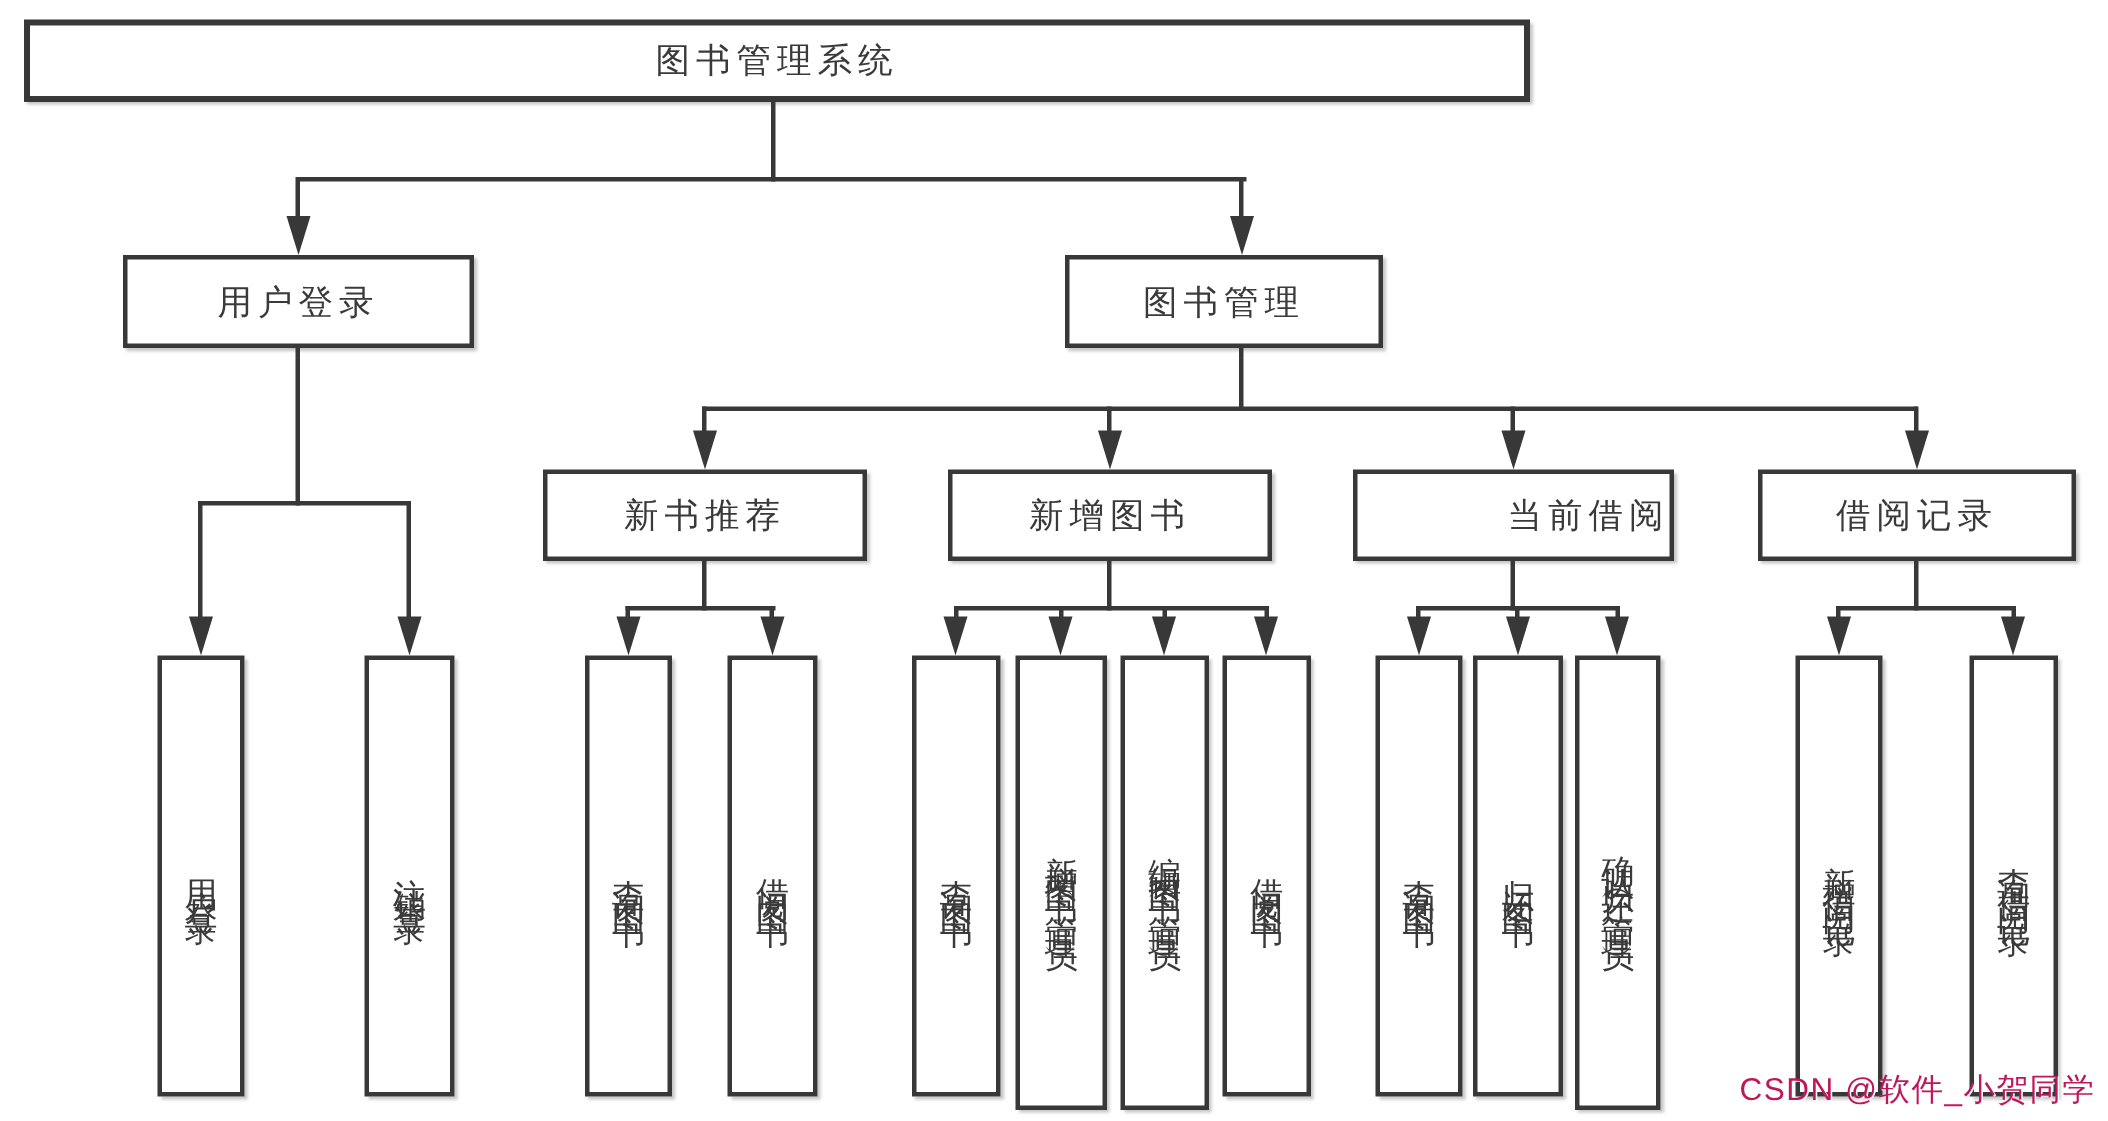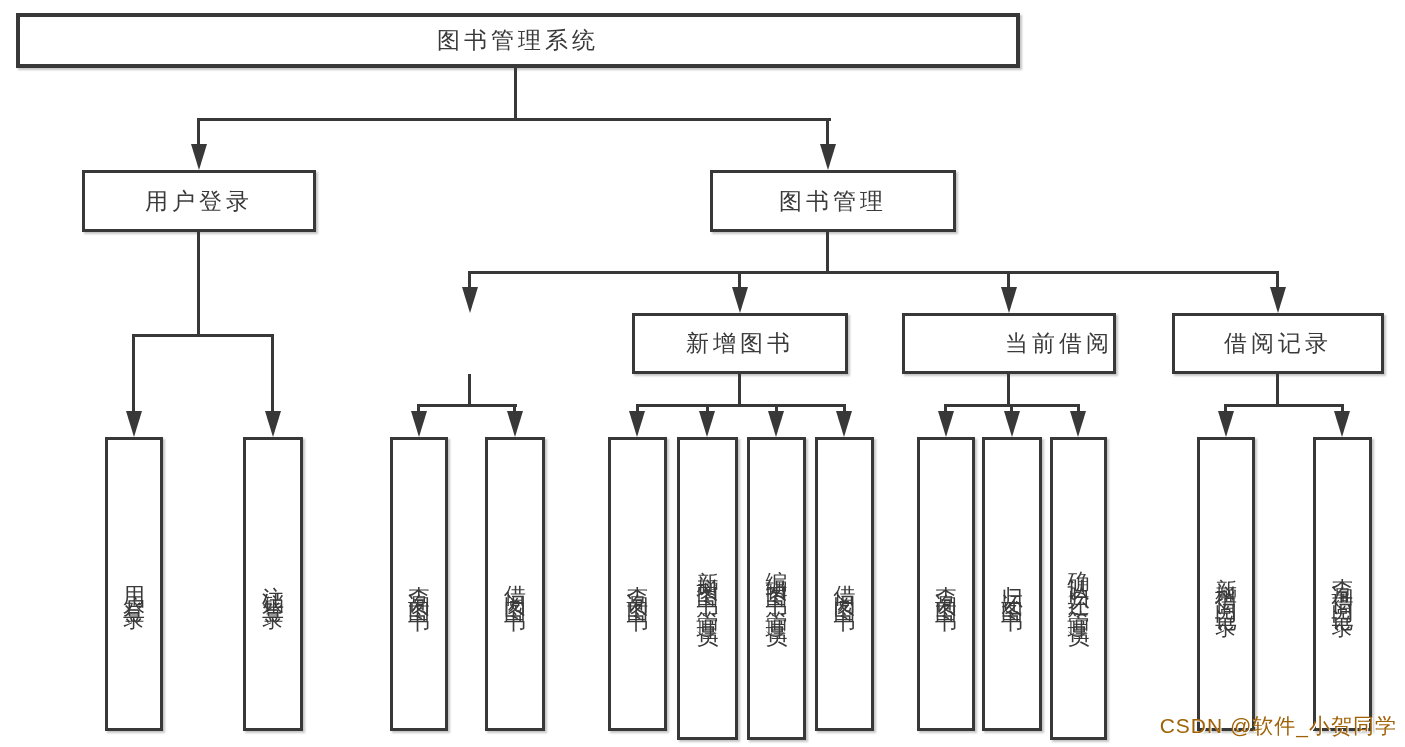--- a/index.html
+++ b/index.html
@@ -19,41 +19,44 @@
     font-size:22px; letter-spacing:8px; line-height:1; color:#3a3a3a; white-space:nowrap;
   }
   .hline { position:absolute; height:3px; background:#383838; }
   .vline { position:absolute; width:3px; background:#383838; }
   .arrow {
     position:absolute; width:0; height:0;
     border-left:8px solid transparent; border-right:8px solid transparent;
     border-top:26px solid #383838;
   }
   .watermark {
-    position:absolute; top:712px; right:8px; font-size:21px; color:#a16207;
+    position:absolute; top:712px; right:8px; font-size:21px; color:#be185d;
     letter-spacing:1px; text-shadow:1px 1px 0 #ffffff; z-index:5; white-space:nowrap;
   }
 </style>
 </head>
 <body>
 
 <div class="canvas">
 
   <div class="box root" style="left:16px; top:13px; width:1004px; height:55px;">
     <span class="hlabel">图书管理系统</span>
   </div>
 
   <div class="box" style="left:82px; top:170px; width:234px; height:62px;">
     <span class="hlabel">用户登录</span>
   </div>
 
-  <div class="box" style="left:710px; top:170px; width:246px; height:62px;">
+  <div class="box" style="left:710px; top:170px; width:212px; height:62px;">
     <span class="hlabel">图书管理</span>
   </div>
 
+  <div class="box" style="left:362px; top:313px; width:216px; height:61px;">
+    <span class="hlabel">新书推荐</span>
+  </div>
 
   <div class="box" style="left:632px; top:313px; width:216px; height:61px;">
     <span class="hlabel">新增图书</span>
   </div>
 
   <div class="box" style="left:902px; top:313px; width:214px; height:61px;justify-content:flex-end;">
     <span class="hlabel">当前借阅</span>
   </div>
 
   <div class="box" style="left:1172px; top:313px; width:212px; height:61px;">

